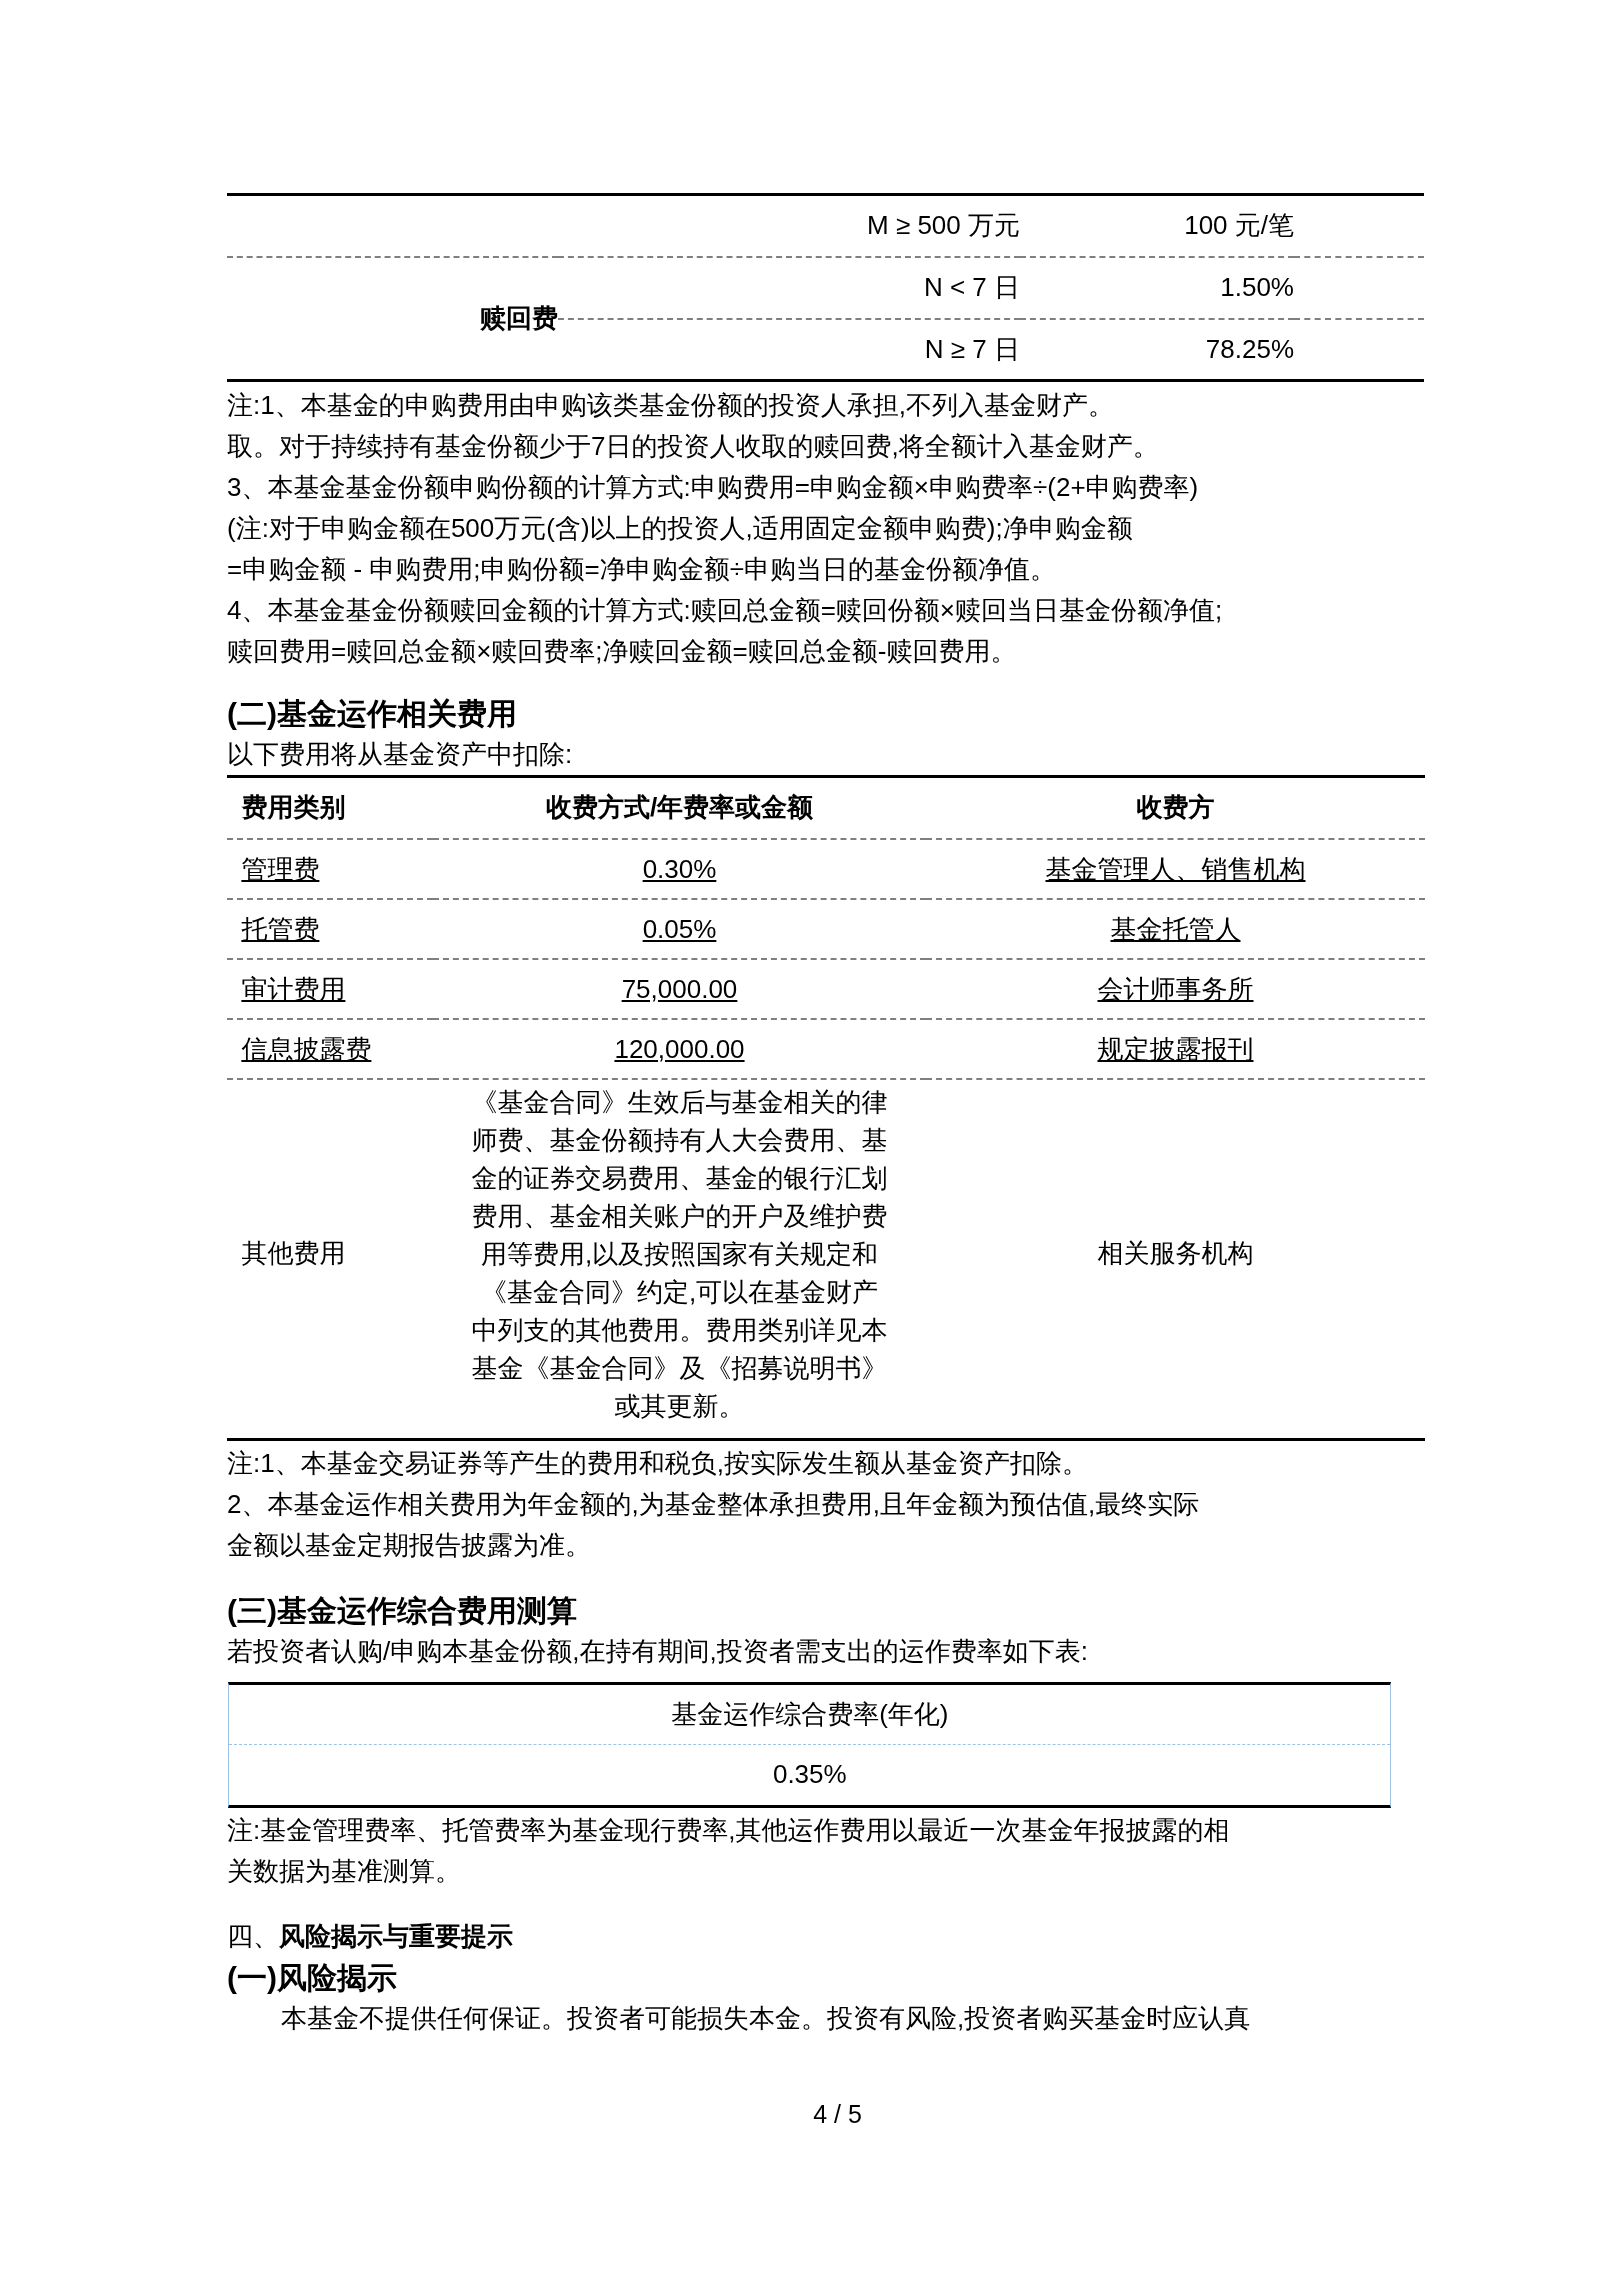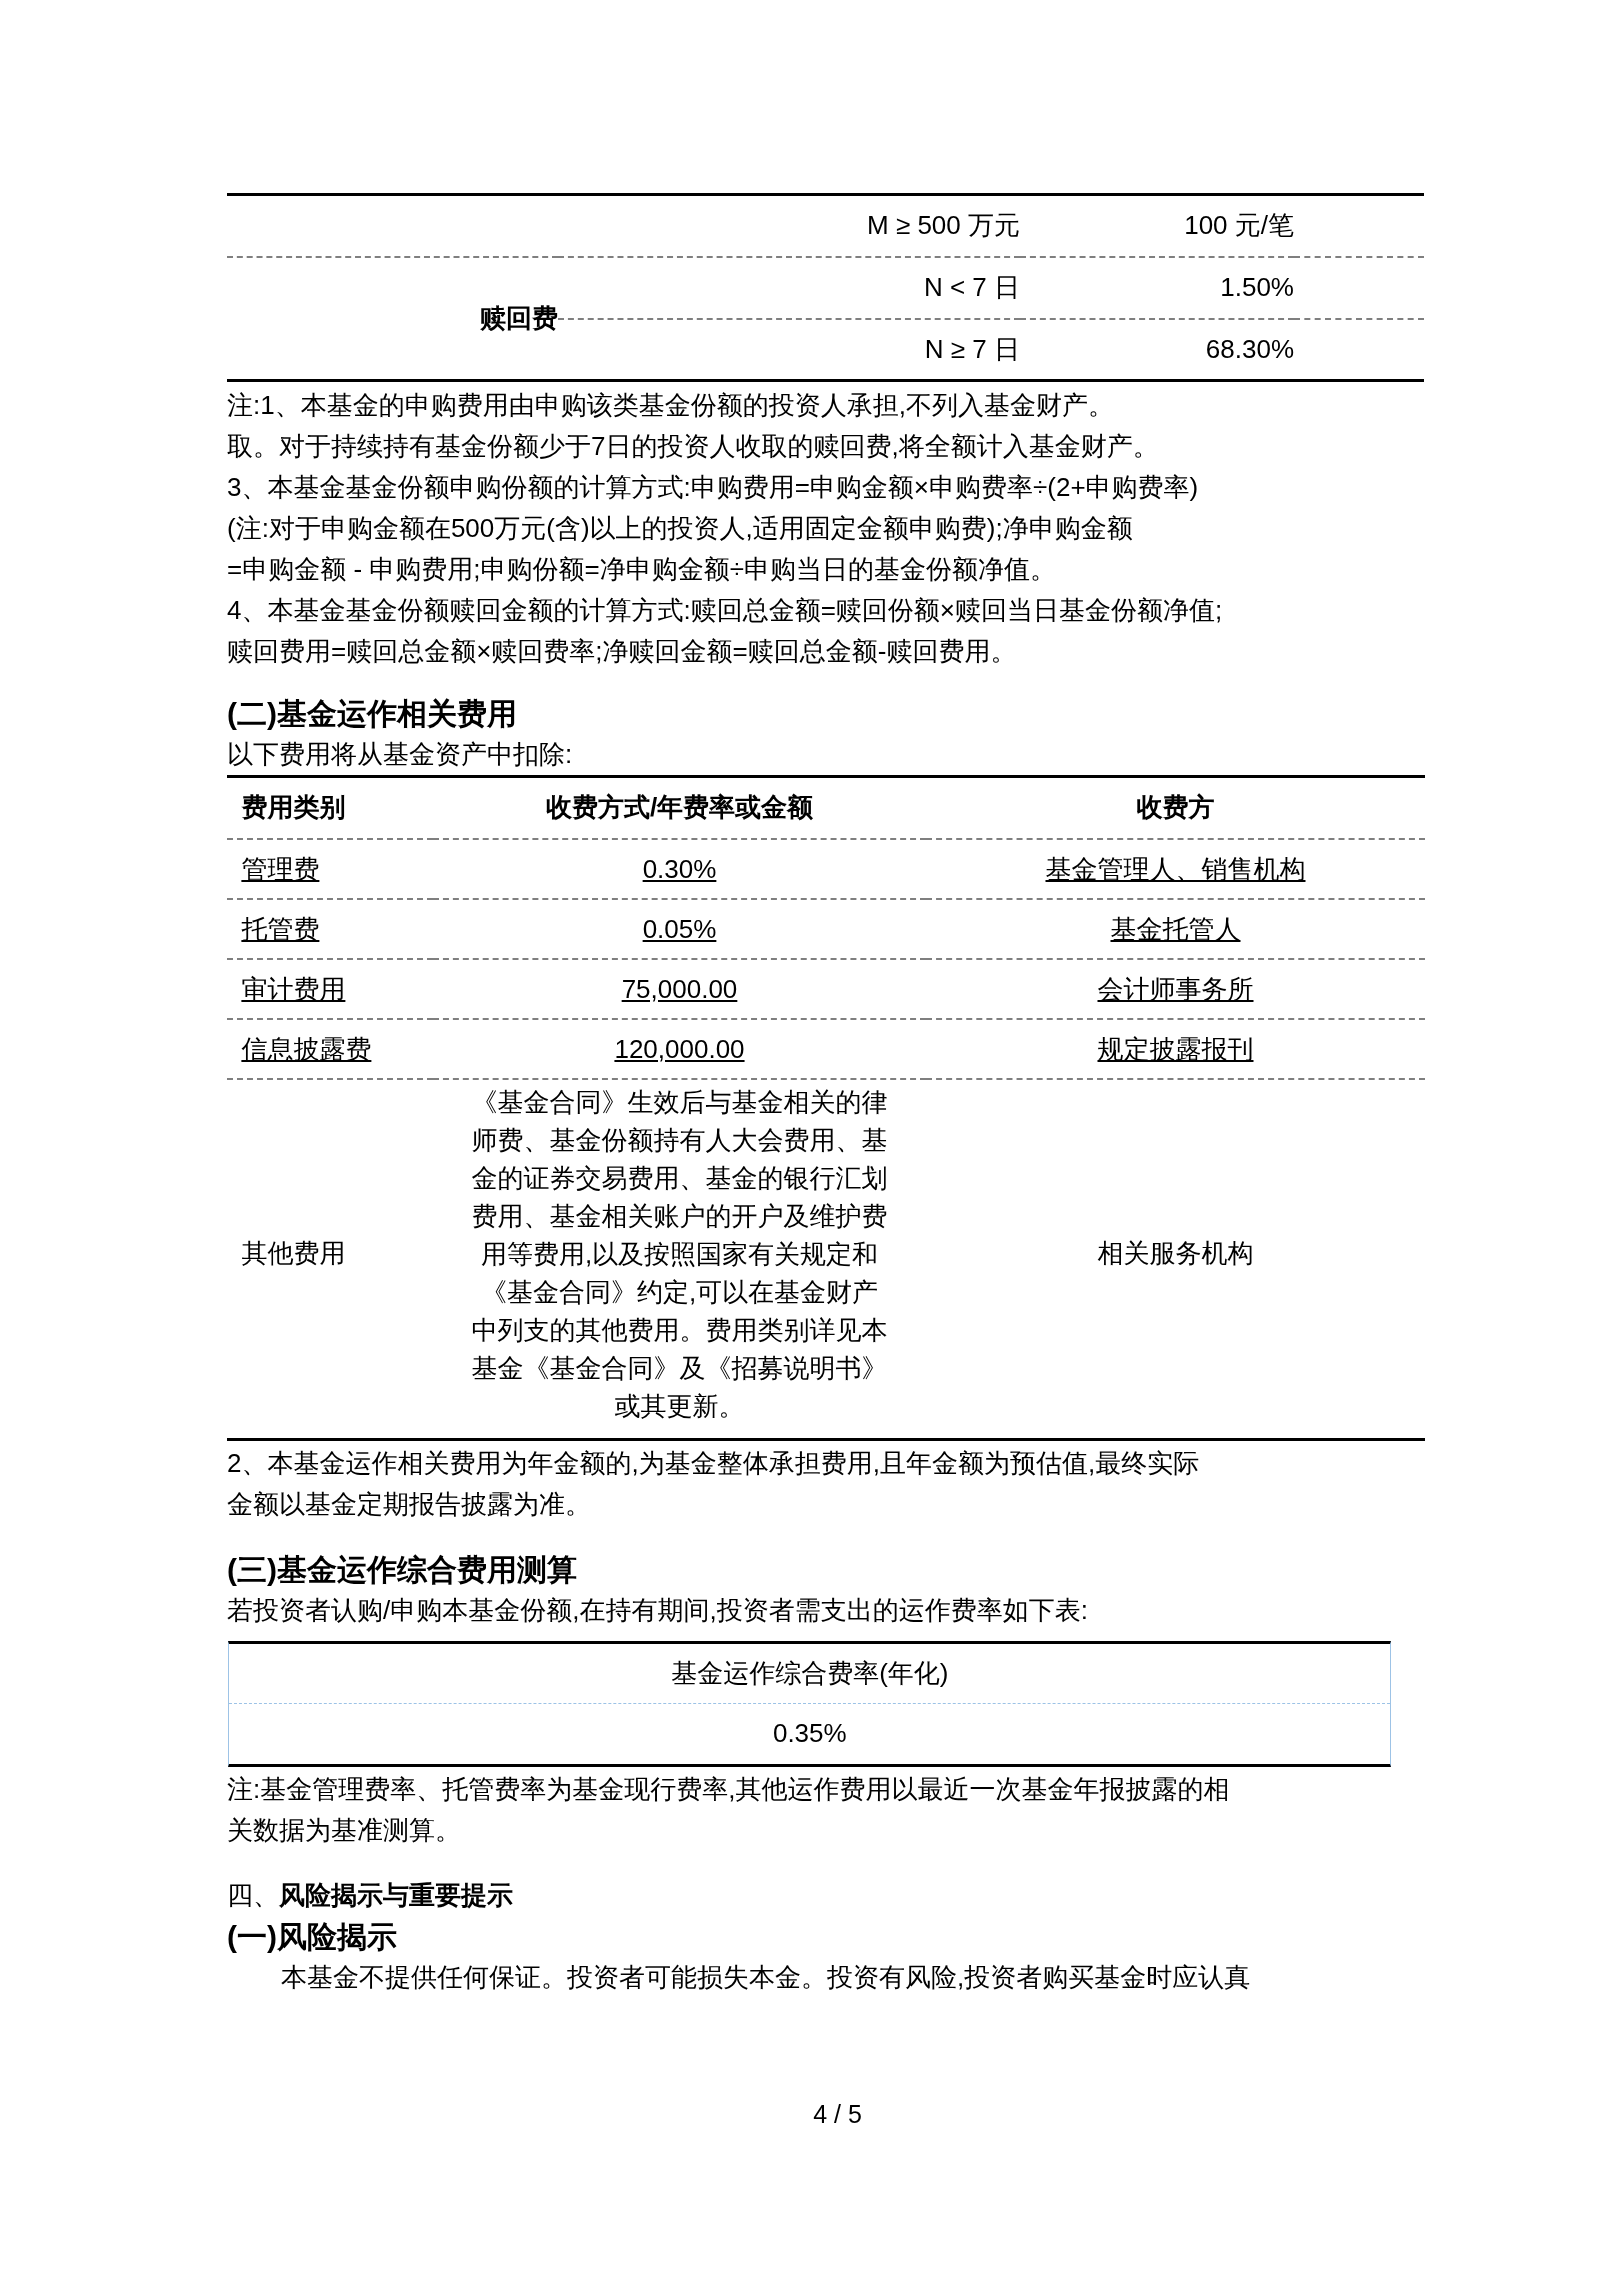--- a/index.html
+++ b/index.html
@@ -84,21 +84,21 @@
         <td class="dash"></td>
       </tr>
       <tr>
         <td class="lbl" rowspan="2">赎回费</td>
         <td class="dash">N &lt; 7 日</td>
         <td class="dash">1.50%</td>
         <td class="dash"></td>
       </tr>
       <tr>
         <td>N ≥ 7 日</td>
-        <td>68.30%</td>
+        <td>78.25%</td>
         <td></td>
       </tr>
     </tbody>
   </table>
 
   <div class="notes">
     <div class="line">注:1、本基金的申购费用由申购该类基金份额的投资人承担,不列入基金财产。</div>
     <div class="line">取。对于持续持有基金份额少于7日的投资人收取的赎回费,将全额计入基金财产。</div>
     <div class="line">3、本基金基金份额申购份额的计算方式:申购费用=申购金额×申购费率÷(2+申购费率)</div>
     <div class="line">(注:对于申购金额在500万元(含)以上的投资人,适用固定金额申购费);净申购金额</div>
@@ -154,20 +154,21 @@
 《基金合同》约定,可以在基金财产
 中列支的其他费用。费用类别详见本
 基金《基金合同》及《招募说明书》
 或其更新。</td>
         <td>相关服务机构</td>
       </tr>
     </tbody>
   </table>
 
   <div class="notes">
+    <div class="line">注:1、本基金交易证券等产生的费用和税负,按实际发生额从基金资产扣除。</div>
     <div class="line">2、本基金运作相关费用为年金额的,为基金整体承担费用,且年金额为预估值,最终实际</div>
     <div class="line">金额以基金定期报告披露为准。</div>
   </div>
 
   <div class="h2 sec3-title">(三)基金运作综合费用测算</div>
   <div class="line">若投资者认购/申购本基金份额,在持有期间,投资者需支出的运作费率如下表:</div>
 
   <table class="t3">
     <tbody>
       <tr>

